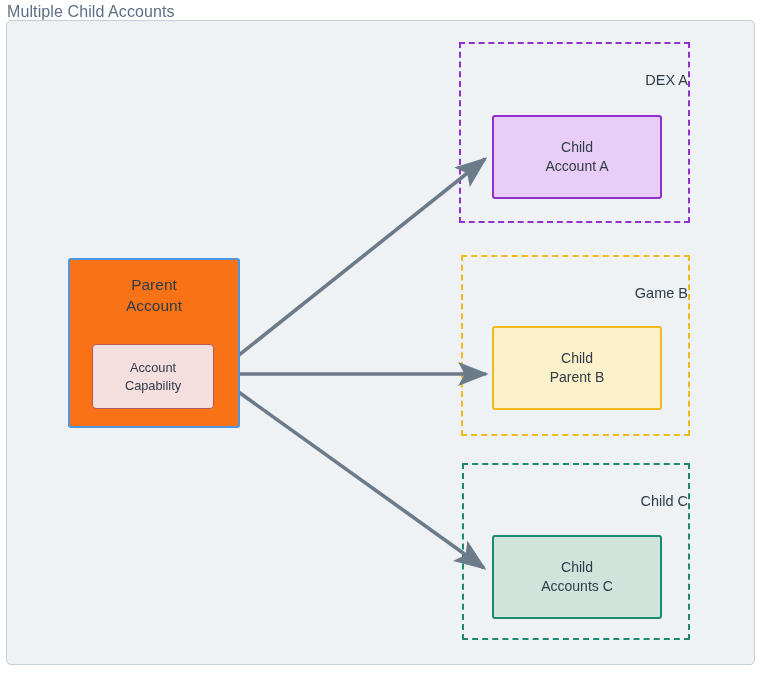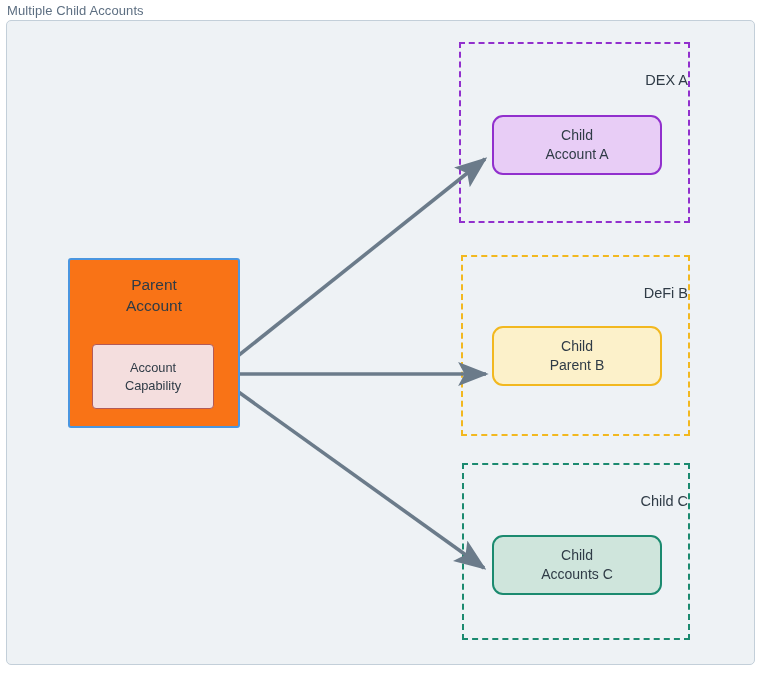--- a/index.html
+++ b/index.html
@@ -20,21 +20,21 @@
     left: 0; top: 0;
     width: 762px;
     height: 678px;
   }
 
   
   .frame-title {
     position: absolute;
     left: 7px;
     top: 3px;
-    font-size: 13px;
+    font-size: 16px;
     color: #5d6f82;
     letter-spacing: 0.1px;
     white-space: nowrap;
   }
   .frame-box {
     position: absolute;
     left: 6px;
     top: 20px;
     width: 749px;
     height: 645px;
@@ -102,24 +102,24 @@
     color: #2f3b46;
   }
 
   .group-dex  { left: 459px; top: 42px;  width: 231px; height: 181px; border-color: #9130cd; }
   .group-defi { left: 461px; top: 255px; width: 229px; height: 181px; border-color: #f2b81f; }
   .group-game { left: 462px; top: 463px; width: 228px; height: 177px; border-color: #1b8a6f; }
 
   
   .child-node {
     width: 170px;
-    height: 60px;
+    height: 84px;
     border-width: 2px;
     border-style: solid;
-    border-radius: 11px;
+    border-radius: 3px;
     font-size: 14px;
   }
   .child-a { left: 492px; top: 115px; background: #e8cdf6; border-color: #9130cd; }
   .child-b { left: 492px; top: 326px; background: #fcf1ca; border-color: #f2b81f; }
   .child-c { left: 492px; top: 535px; background: #cfe5dc; border-color: #1b8a6f; }
 
   
   #arrows {
     position: absolute;
     left: 0; top: 0;
@@ -133,21 +133,21 @@
 
 <div id="canvas">
 
   <div class="frame-title">Multiple Child Accounts</div>
   <div class="frame-box"></div>
 
   <div class="group group-dex">
     <div class="group-title">DEX A</div>
   </div>
   <div class="group group-defi">
-    <div class="group-title">DeFi B</div>
+    <div class="group-title">Game B</div>
   </div>
   <div class="group group-game">
     <div class="group-title">Child C</div>
   </div>
 
   <svg id="arrows" viewBox="0 0 762 678">
     <defs>
       <marker id="arrowhead" markerWidth="9" markerHeight="7" refX="8.2" refY="3.5" orient="auto" markerUnits="strokeWidth">
         <path d="M0,0 L9,3.5 L0,7 L1.9,3.5 Z" fill="#6b7b8a"></path>
       </marker>

